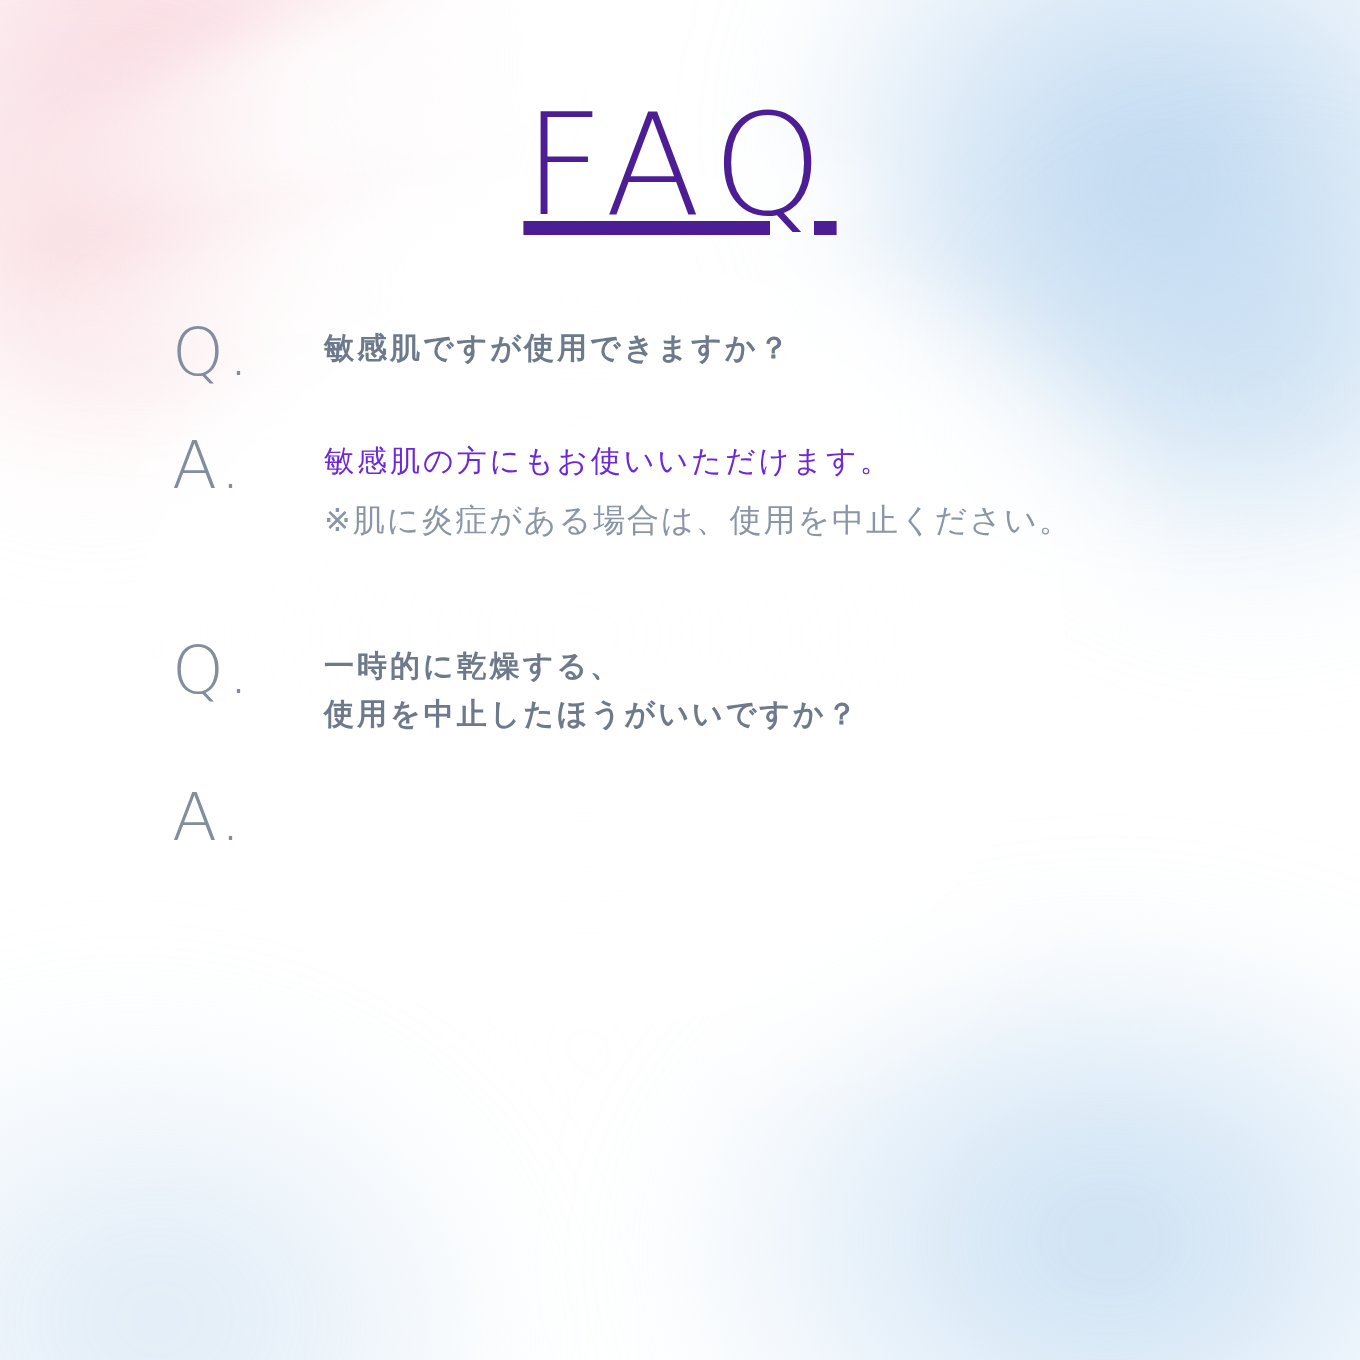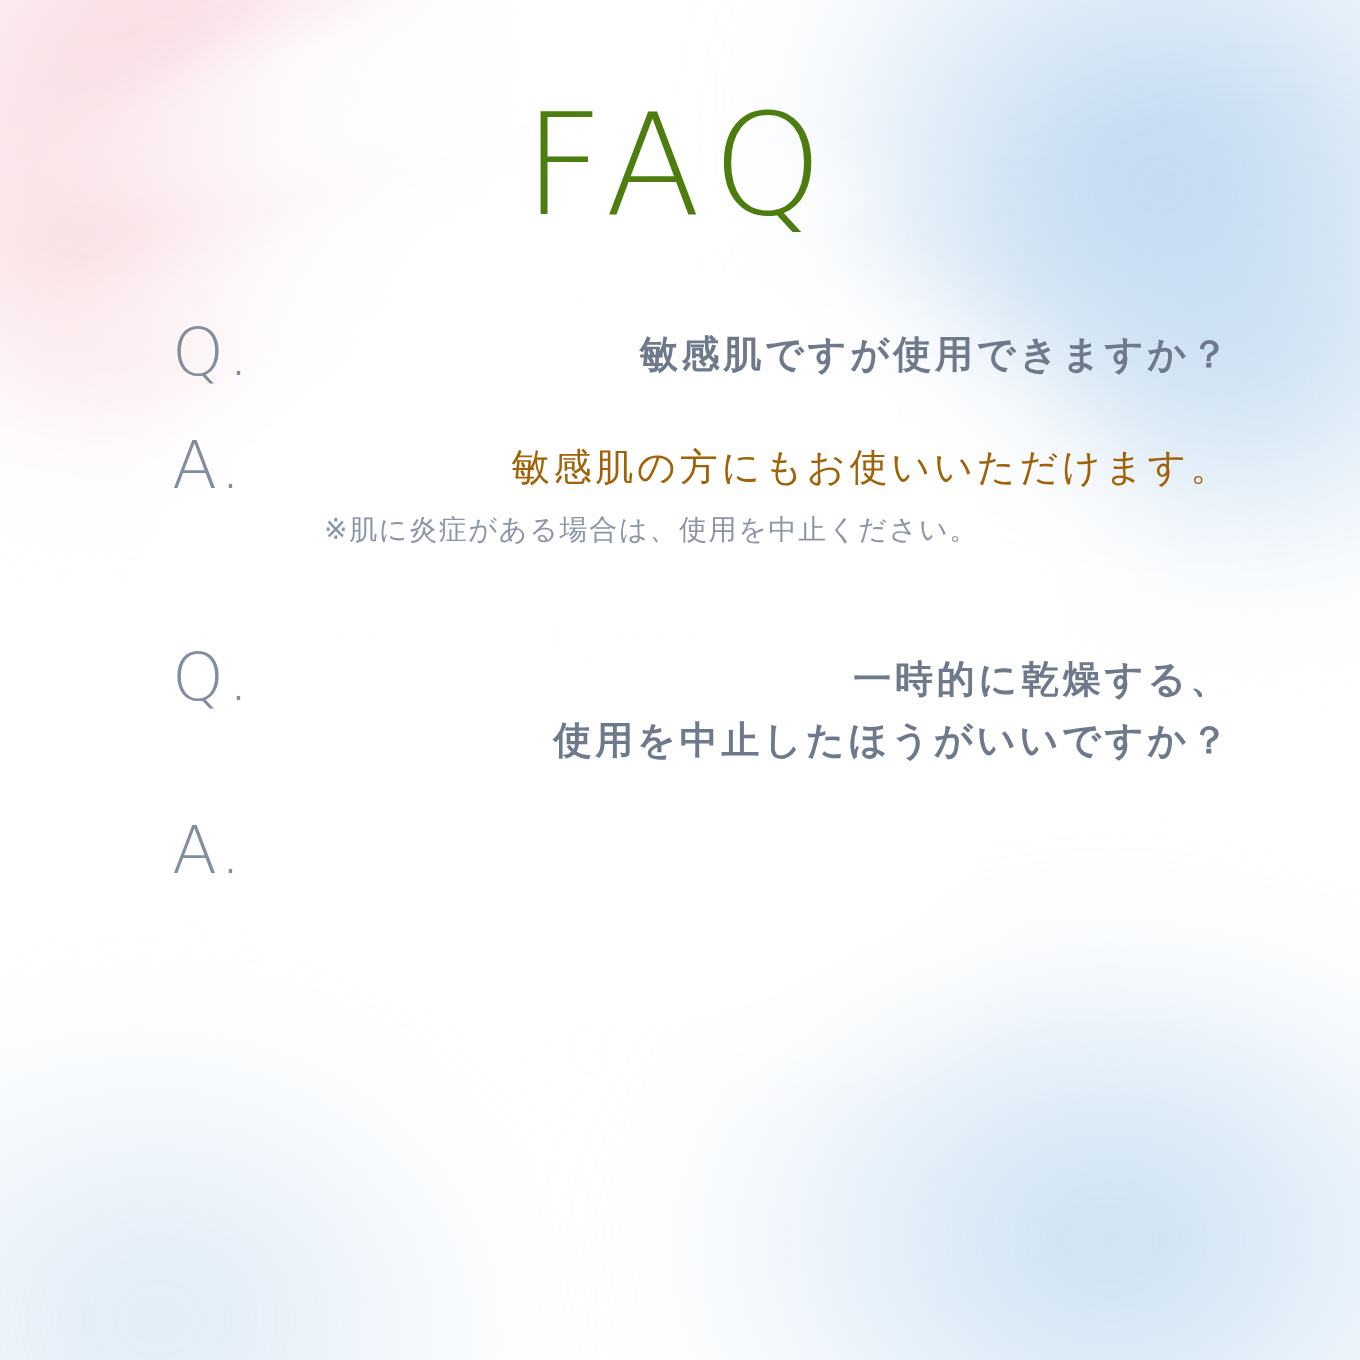--- a/index.html
+++ b/index.html
@@ -97,22 +97,23 @@
   .faq-title {
     position: absolute;
     top: 96px;
     left: 0;
     width: 100%;
     text-align: center;
     font-family: "DejaVu Sans", sans-serif;
     font-weight: 300;
     font-size: 140px;
     letter-spacing: 0.10em;
-    color: #4d7c0f;
+    color: #4c1d95;
     line-height: 1;
+    text-decoration: underline;
   }
 
   .qa-list {
     position: absolute;
     top: 318px;
     left: 172px;
     width: 1060px;
   }
 
   .qa-block {
@@ -130,40 +131,39 @@
     line-height: 1.05;
   }
 
   .qa-body {
     flex: 1 1 auto;
     padding-top: 6px;
   }
 
   .qa-text {
     font-family: "DejaVu Sans", sans-serif;
-    font-size: 38px;
+    font-size: 30px;
     letter-spacing: 0.10em;
     line-height: 1.62;
     color: #737f90;
     white-space: pre-line;
-    text-align: right;
   }
   .qa-text.question {
     font-weight: 700;
     color: #6e7a8b;
   }
   .qa-text.answer {
     font-weight: 400;
-    color: #a16207;
+    color: #6d28d9;
   }
 
   .qa-note {
     margin-top: 10px;
     font-family: "DejaVu Sans", sans-serif;
-    font-size: 28px;
+    font-size: 32px;
     letter-spacing: 0.06em;
     line-height: 1.5;
     color: #8a95a6;
     font-weight: 400;
   }
 
   .gap-sm { height: 44px; }
   .gap-lg { height: 92px; }
 </style>
 </head>

